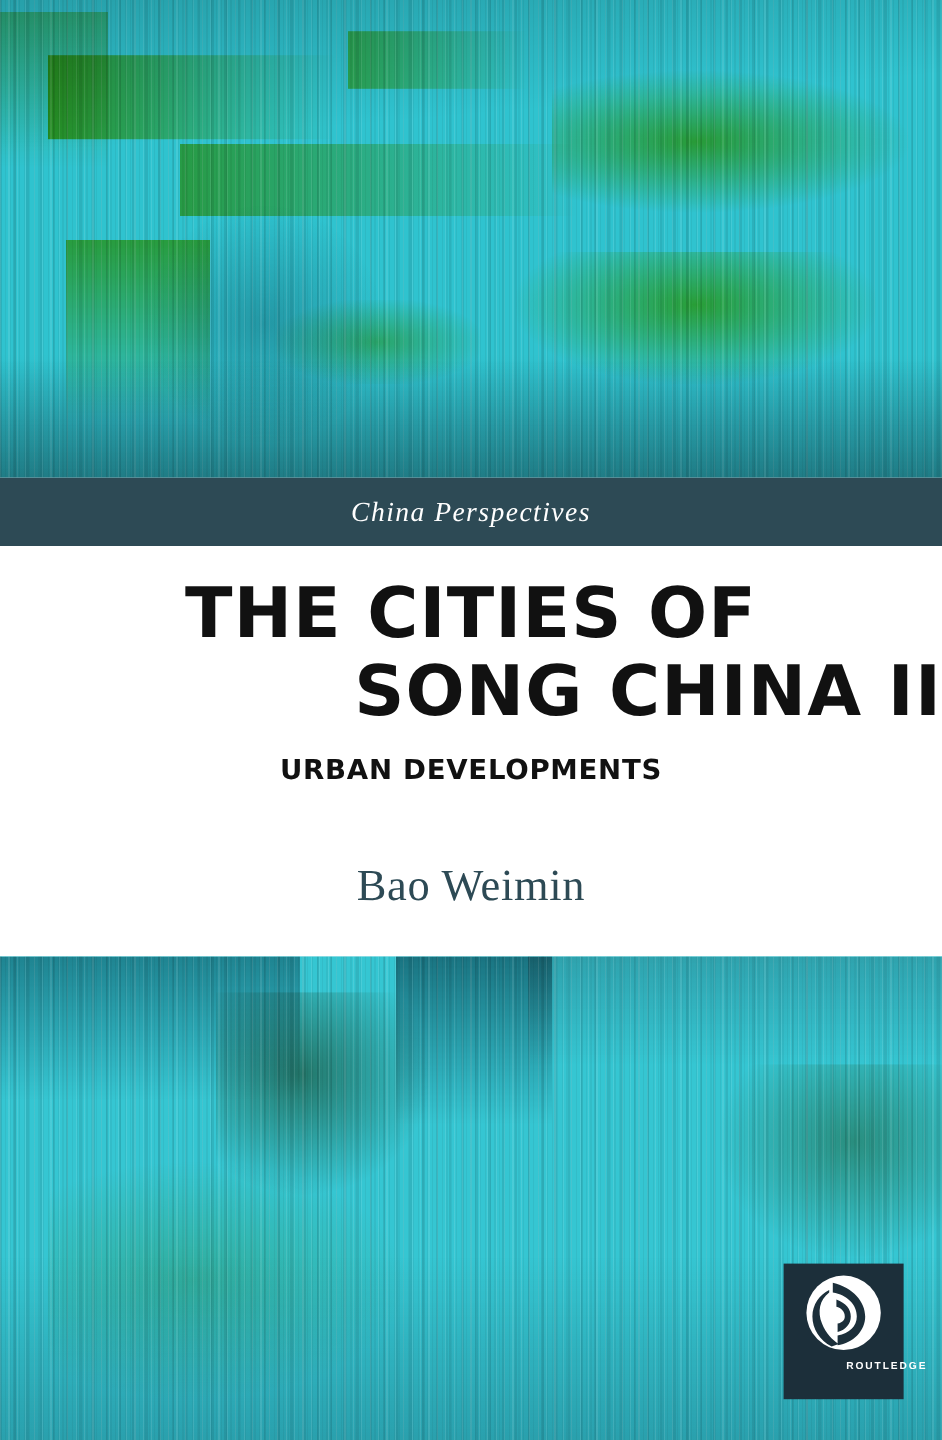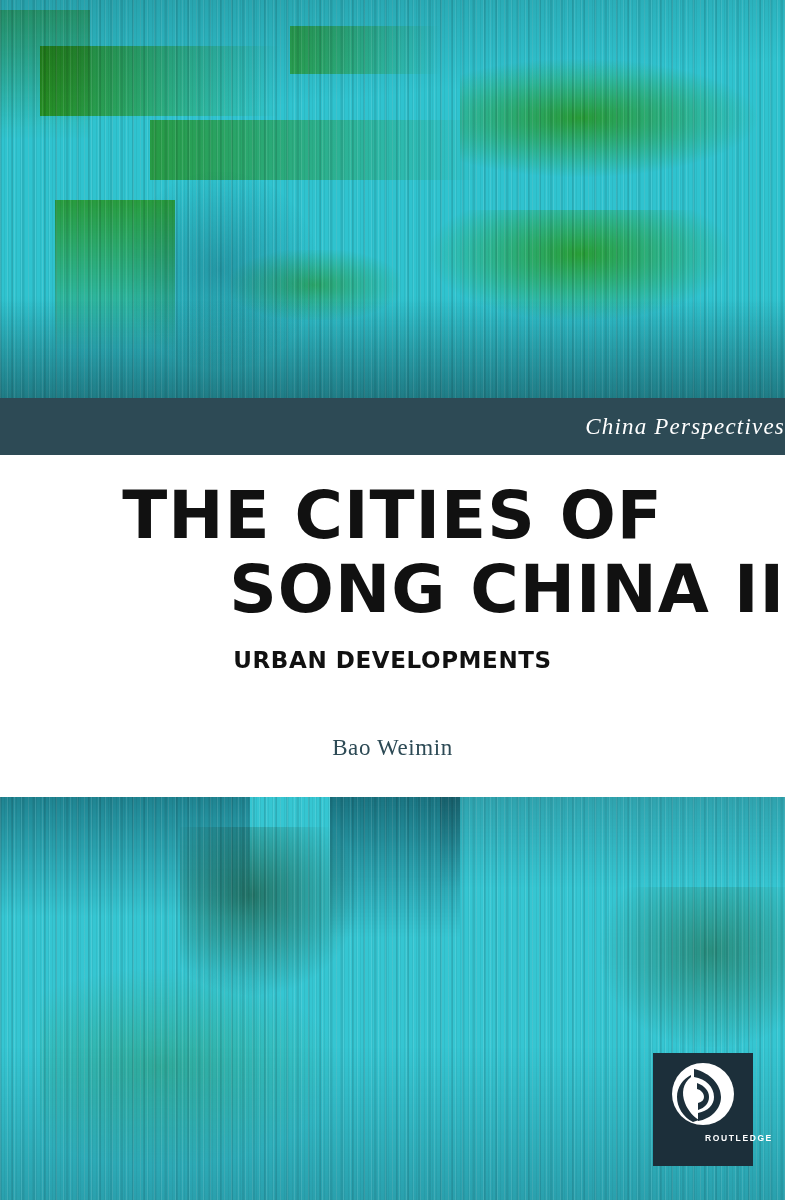--- a/index.html
+++ b/index.html
@@ -132,21 +132,21 @@
   
   .series-band {
     position: absolute;
     left: 0;
     top: 398px;
     width: 785px;
     height: 57px;
     background: #2d4a55;
     display: flex;
     align-items: center;
-    justify-content: flex-end;
+    justify-content: center;
   }
   .series-text {
     font-family: "Liberation Serif", serif;
     font-style: italic;
     font-size: 23px;
     color: #ffffff;
     letter-spacing: 1.2px;
   }
 
   
@@ -157,42 +157,42 @@
     width: 785px;
     height: 342px;
     background: #ffffff;
     text-align: center;
   }
   .book-title {
     margin: 0;
     padding-top: 24px;
     font-family: "DejaVu Sans", sans-serif;
     font-weight: bold;
-    font-size: 66px;
+    font-size: 58px;
     line-height: 1.12;
     letter-spacing: 1px;
     color: #111111;
     text-transform: uppercase;
   }
   .book-title .line2 { display: block; text-align: right; }
   .book-subtitle {
     margin: 0;
     padding-top: 20px;
     font-family: "DejaVu Sans", sans-serif;
     font-weight: bold;
     font-size: 23px;
     letter-spacing: 0.6px;
     color: #111111;
     text-transform: uppercase;
   }
   .book-author {
     margin: 0;
     padding-top: 62px;
     font-family: "Liberation Serif", serif;
-    font-size: 23px;
+    font-size: 37px;
     letter-spacing: 0.6px;
     color: #2d4a55;
   }
 
   
   .logo {
     position: absolute;
     left: 653px;
     top: 1053px;
     width: 100px;

